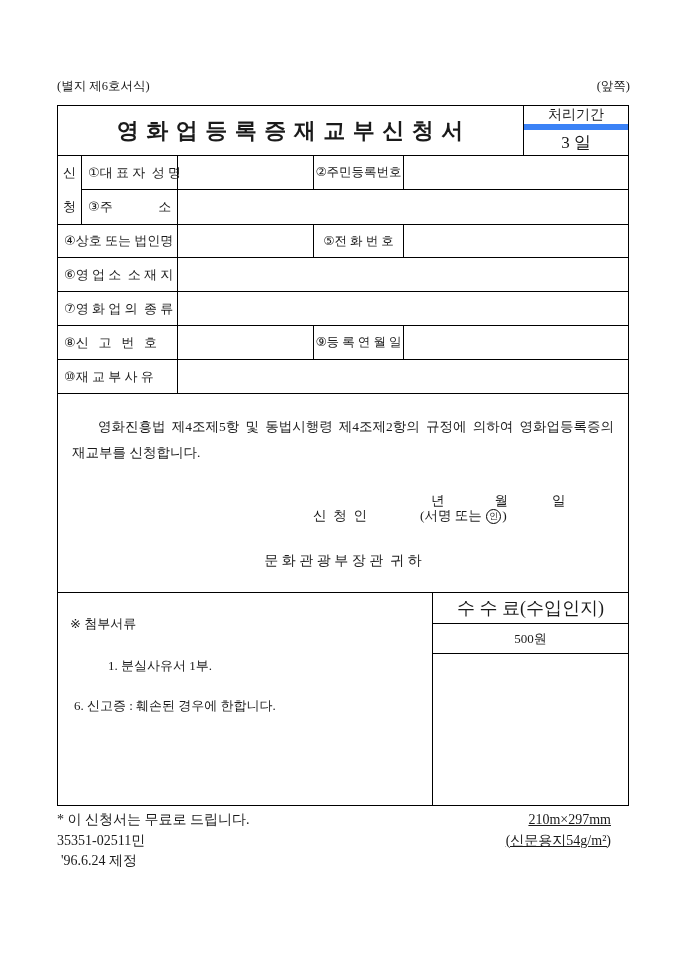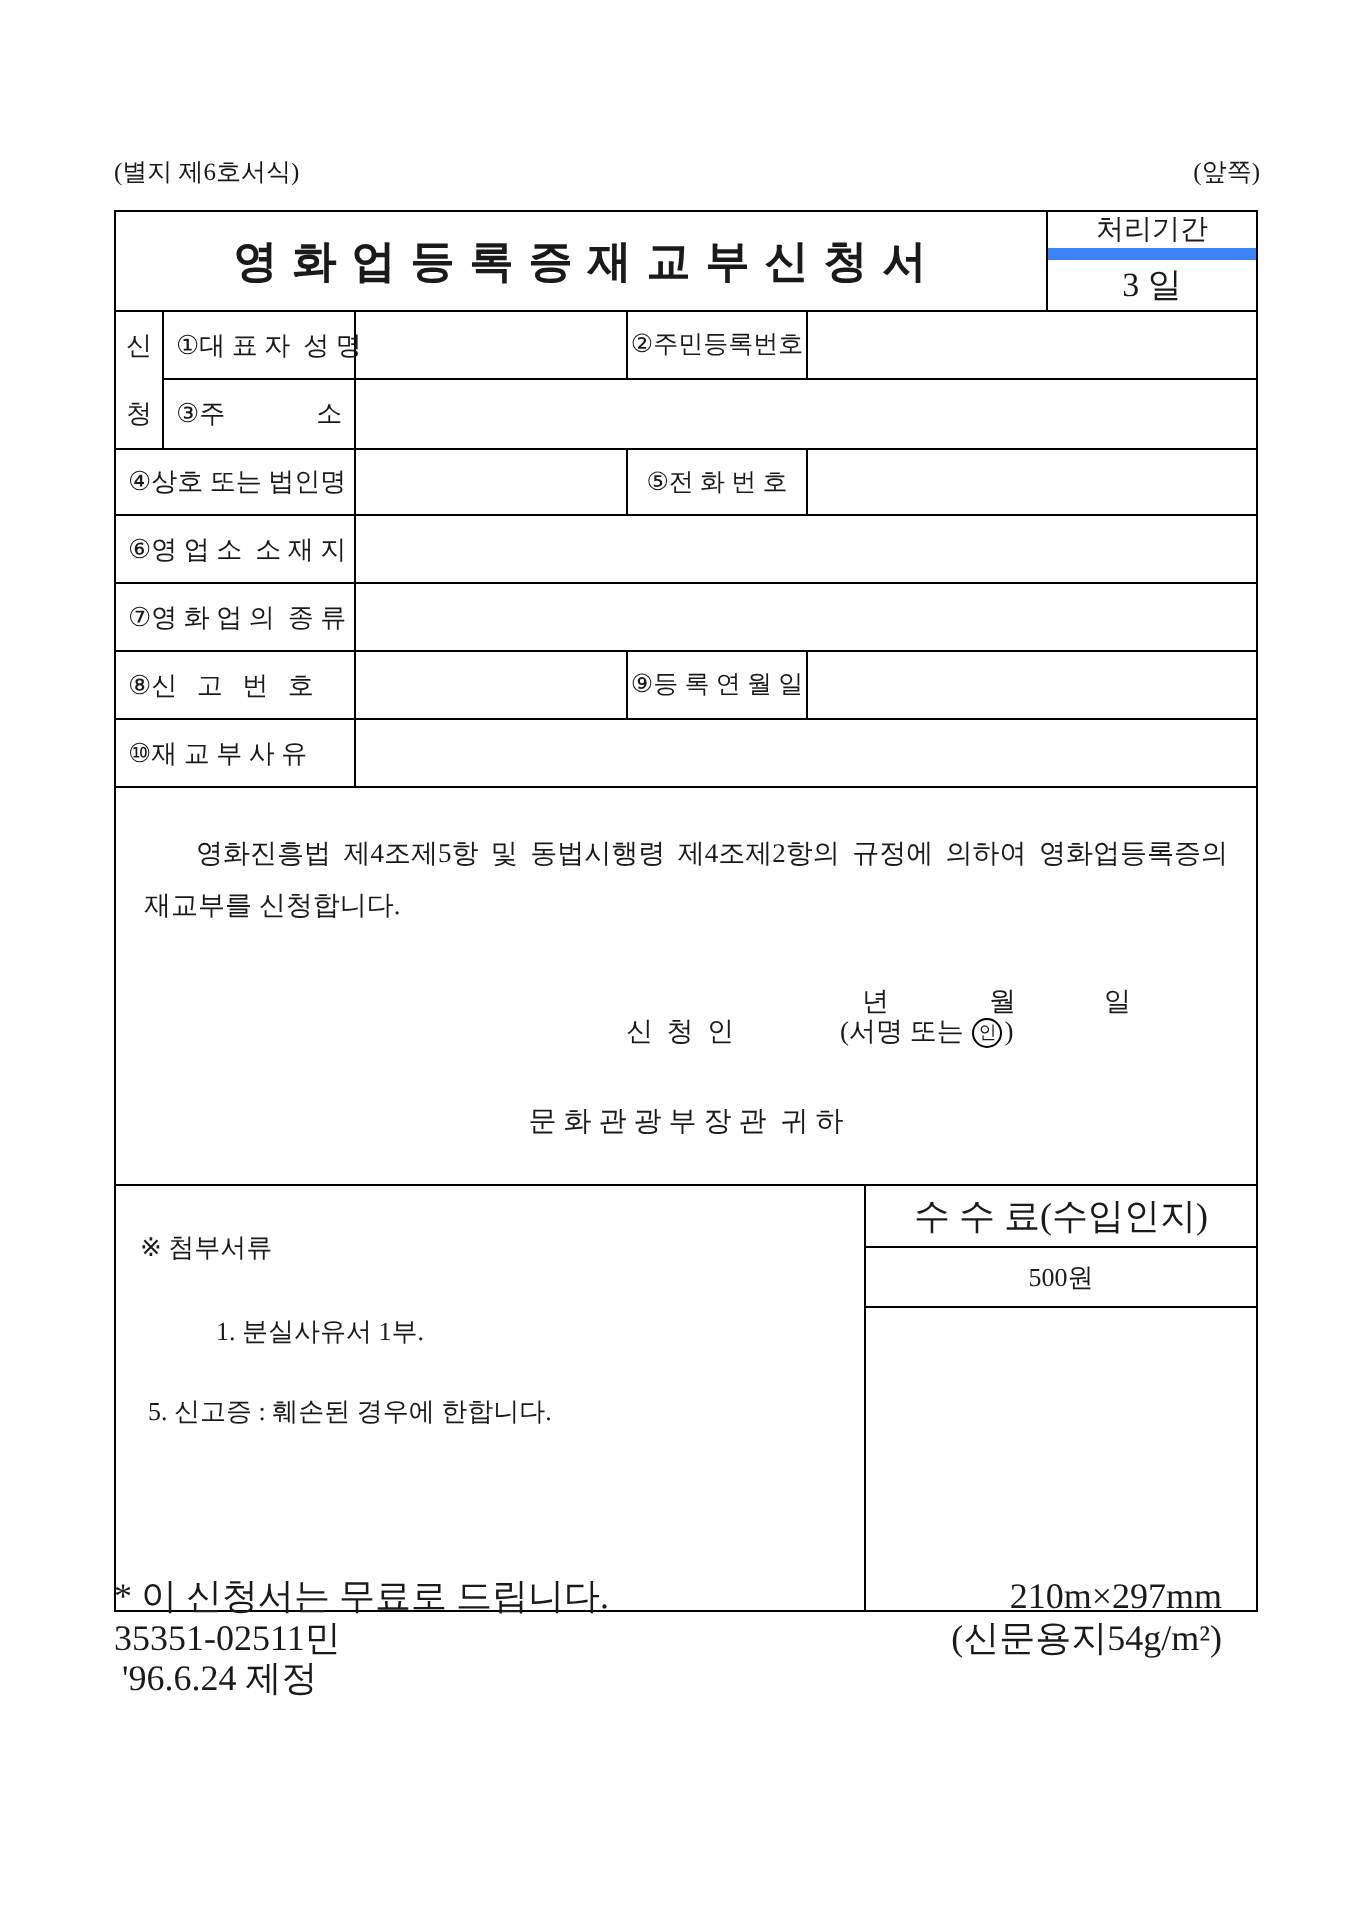--- a/index.html
+++ b/index.html
@@ -95,25 +95,25 @@
     display: flex; align-items: center; justify-content: center; font-size: 18px; white-space: pre;
   }
   .fee-value {
     height: 30px; border-bottom: 1px solid #000;
     display: flex; align-items: center; justify-content: center; font-size: 13px;
   }
   .fee-empty { flex: 1; }
 
   
   .footer {
-    position: absolute; top: 788px; left: 57px; width: 572px;
-    font-size: 18px; line-height: 20.5px;
+    position: absolute; top: 810px; left: 57px; width: 572px;
+    font-size: 14px; line-height: 20.5px;
   }
   .footer-row { display: flex; justify-content: space-between; }
-  .footer-right { text-align: left; padding-right: 18px; }
+  .footer-right { text-align: left; padding-right: 18px; text-decoration: underline; }
   .footer-left-3 { padding-left: 4px; }
 </style>
 </head>
 <body>
 
 <div class="page">
 
   <div class="top-labels">
     <span>(별지 제6호서식)</span>
     <span>(앞쪽)</span>
@@ -188,21 +188,21 @@
           <span>(서명 또는 </span><span class="seal-circle">인</span><span>)</span>
         </span>
       </div>
       <div class="addressee">문 화 관 광 부 장 관  귀 하</div>
     </div>
 
     <div class="bottom-section">
       <div class="attach-cell">
         <div class="attach-header">※ 첨부서류</div>
         <div class="attach-item1">1. 분실사유서 1부.</div>
-        <div class="attach-item2">5. 신고증 : 훼손된 경우에 한합니다.</div>
+        <div class="attach-item2">6. 신고증 : 훼손된 경우에 한합니다.</div>
       </div>
       <div class="fee-col">
         <div class="fee-header">수 수 료(수입인지)</div>
         <div class="fee-value">500원</div>
         <div class="fee-empty"></div>
       </div>
     </div>
 
   </div>
 

